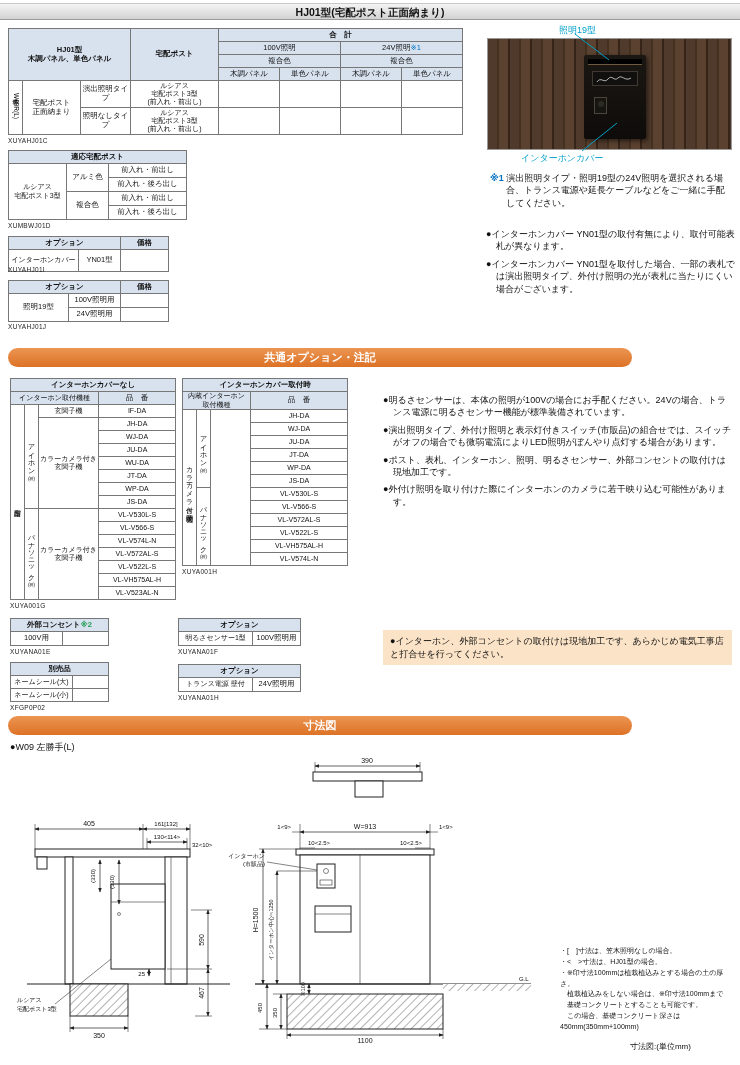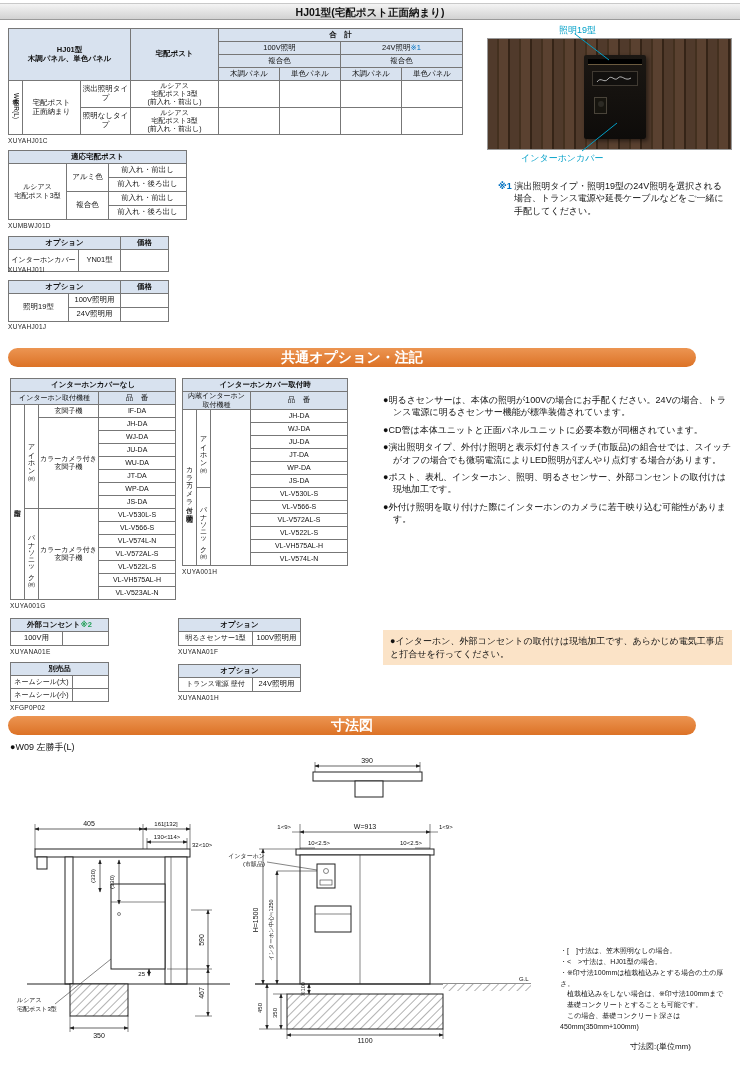--- a/index.html
+++ b/index.html
@@ -7,24 +7,24 @@
 .page{position:relative;width:740px;height:1065px;background:#fff;font-family:"Liberation Sans","DejaVu Sans",sans-serif;color:#111;overflow:hidden}
 .abs{position:absolute}
 .topbar{left:0;top:3px;width:740px;height:17px;background:linear-gradient(180deg,#f4f4f4,#d2d2d2);border-top:1px solid #c9c9c9;border-bottom:1px solid #9a9a9a;text-align:center;font-size:10.5px;font-weight:bold;line-height:16px}
 table.t{border-collapse:collapse;table-layout:fixed}
 .t td{border:1px solid #777;text-align:center;vertical-align:middle;font-size:7.5px;line-height:1.15;padding:0 1px;overflow:hidden;background:#fff}
 .t td.h{background:#d8e2ef}
 .t .b{font-weight:bold}
 .vt{writing-mode:vertical-rl;text-orientation:upright;line-height:1;display:inline-block;font-size:7px}
 .vtm{writing-mode:vertical-rl;line-height:1;display:inline-block}
 .code{font-size:6.5px;color:#222;letter-spacing:.3px}
-.obanner{left:8px;width:688px;height:19px;border-radius:10px;background:linear-gradient(180deg,#ec9552,#dc7226);color:#fff;font-weight:bold;font-size:14px;text-align:center;line-height:19px}
+.obanner{left:8px;width:624px;height:19px;border-radius:10px;background:linear-gradient(180deg,#ec9552,#dc7226);color:#fff;font-weight:bold;font-size:11px;text-align:center;line-height:19px}
 .note{font-size:9px;line-height:1.38}
 .hang{text-indent:-10px;padding-left:10px;margin:0 0 5px 0}
-.hang2{text-indent:-16px;padding-left:16px;margin:12px}
+.hang2{text-indent:-16px;padding-left:16px;margin:4px}
 .blue{color:#0070c0}
 .cyan{color:#00a0c8}
 .green{color:#1f9d55}
 .warn{background:#fbe3c7;padding:5px 7px;font-size:9px;line-height:1.4}
 .photowrap{left:487px;top:24px;width:245px;height:140px}
 .photo{position:absolute;left:0;top:14px;width:245px;height:112px;background:repeating-linear-gradient(90deg,#503a2b 0 9px,#43301f 9px 11px,#5a4130 11px 20px,#352417 20px 22px);border:1px solid #999;overflow:hidden}
 .post{position:absolute;left:96px;top:16px;width:62px;height:84px;background:linear-gradient(180deg,#1b1713,#0e0c0a);border-radius:2px;box-shadow:2px 2px 4px rgba(0,0,0,.5)}
 .lamp{position:absolute;left:4px;top:4px;width:54px;height:6px;background:#000;border-bottom:1px solid #6b5a3f}
 .plate{position:absolute;left:8px;top:16px;width:46px;height:15px;background:#12100e;border:1px solid #403a32}
 .icom{position:absolute;left:10px;top:42px;width:13px;height:17px;background:#17150f;border:1px solid #4a443a}
@@ -190,20 +190,24 @@
       <td>24V照明用</td>
       <td></td>
     </tr>
   </tbody>
     </table>
   <div class="abs code" style="left:8px;top:323px">XUYAHJ01J</div>
 
   <div class="abs note" style="left:486px;top:168px;width:250px">
     <p class="hang2"><span class="blue" style="font-weight:bold">※1</span> <span>演出照明タイプ・照明19型の24V照明を選択される場合、トランス電源や延長ケーブルなどをご一緒に手配してください。</span></p>
   </div>
+  <div class="abs note" style="left:486px;top:228px;width:250px">
+    <p class="hang">●インターホンカバー YN01型の取付有無により、取付可能表札が異なります。</p>
+    <p class="hang">●インターホンカバー YN01型を取付した場合、一部の表札では演出照明タイプ、外付け照明の光が表札に当たりにくい場合がございます。</p>
+  </div>
 
   <div class="abs obanner" style="top:348px">共通オプション・注記</div>
 
   <table class="t abs" style="left:10px;top:378px;width:165px">
     <colgroup>
         <col style="width:14px">
         <col style="width:14px">
         <col style="width:60px">
         <col style="width:77px">
       </colgroup>
@@ -396,21 +400,20 @@
     <tr style="height:14px">
           <td style="font-size:7px">トランス電源 壁付</td>
           <td>24V照明用</td>
         </tr>
   </tbody>
     </table>
   <div class="abs code" style="left:178px;top:694px">XUYANA01H</div>
 
   <div class="abs note" style="left:383px;top:394px;width:349px">
     <p class="hang">●明るさセンサーは、本体の照明が100Vの場合にお手配ください。24Vの場合、トランス電源に明るさセンサー機能が標準装備されています。</p>
-    <p class="hang">●CD管は本体ユニットと正面パネルユニットに必要本数が同梱されています。</p>
     <p class="hang">●演出照明タイプ、外付け照明と表示灯付きスイッチ(市販品)の組合せでは、スイッチがオフの場合でも微弱電流によりLED照明がぼんやり点灯する場合があります。</p>
     <p class="hang">●ポスト、表札、インターホン、照明、明るさセンサー、外部コンセントの取付けは現地加工です。</p>
     <p class="hang">●外付け照明を取り付けた際にインターホンのカメラに若干映り込む可能性があります。</p>
   </div>
   <div class="abs warn" style="left:383px;top:630px;width:349px">●インターホン、外部コンセントの取付けは現地加工です、あらかじめ電気工事店と打合せを行ってください。</div>
 
   <div class="abs obanner" style="top:716px">寸法図</div>
   <div class="abs" style="left:10px;top:741px;font-size:9px">●W09 左勝手(L)</div>
 
   <svg class="abs" style="left:15px;top:754px" width="545" height="290" viewBox="0 0 545 290">

